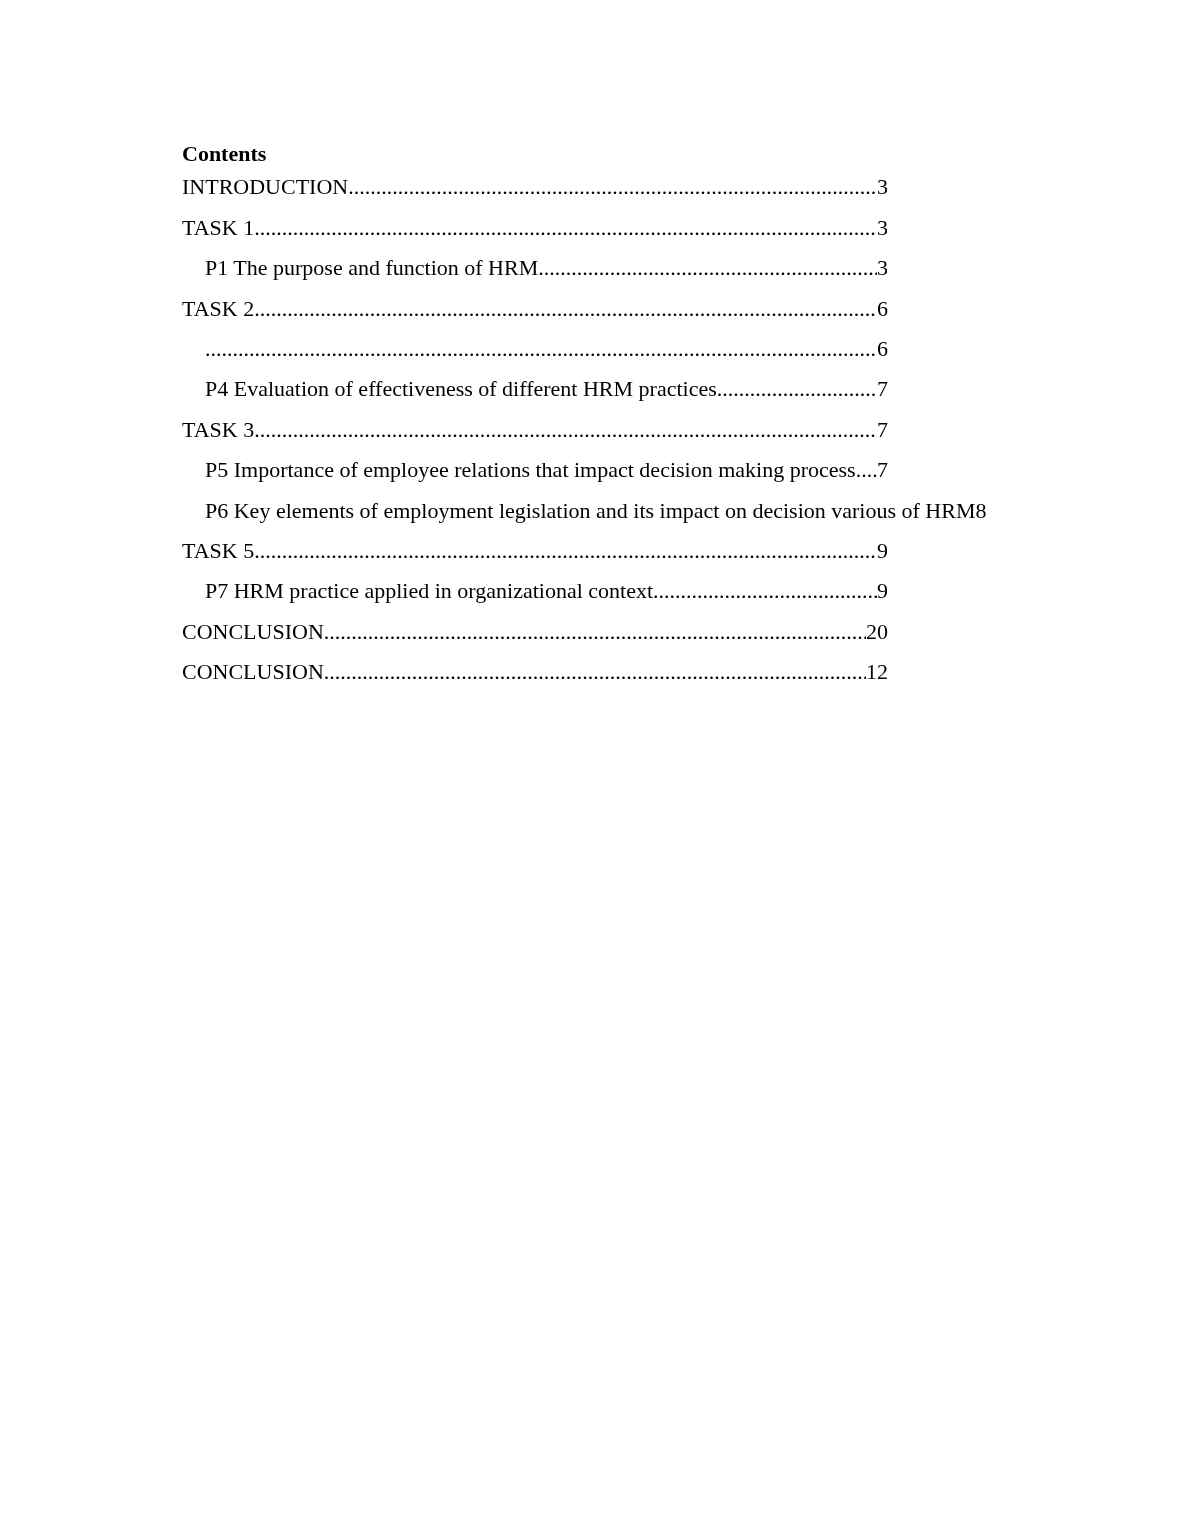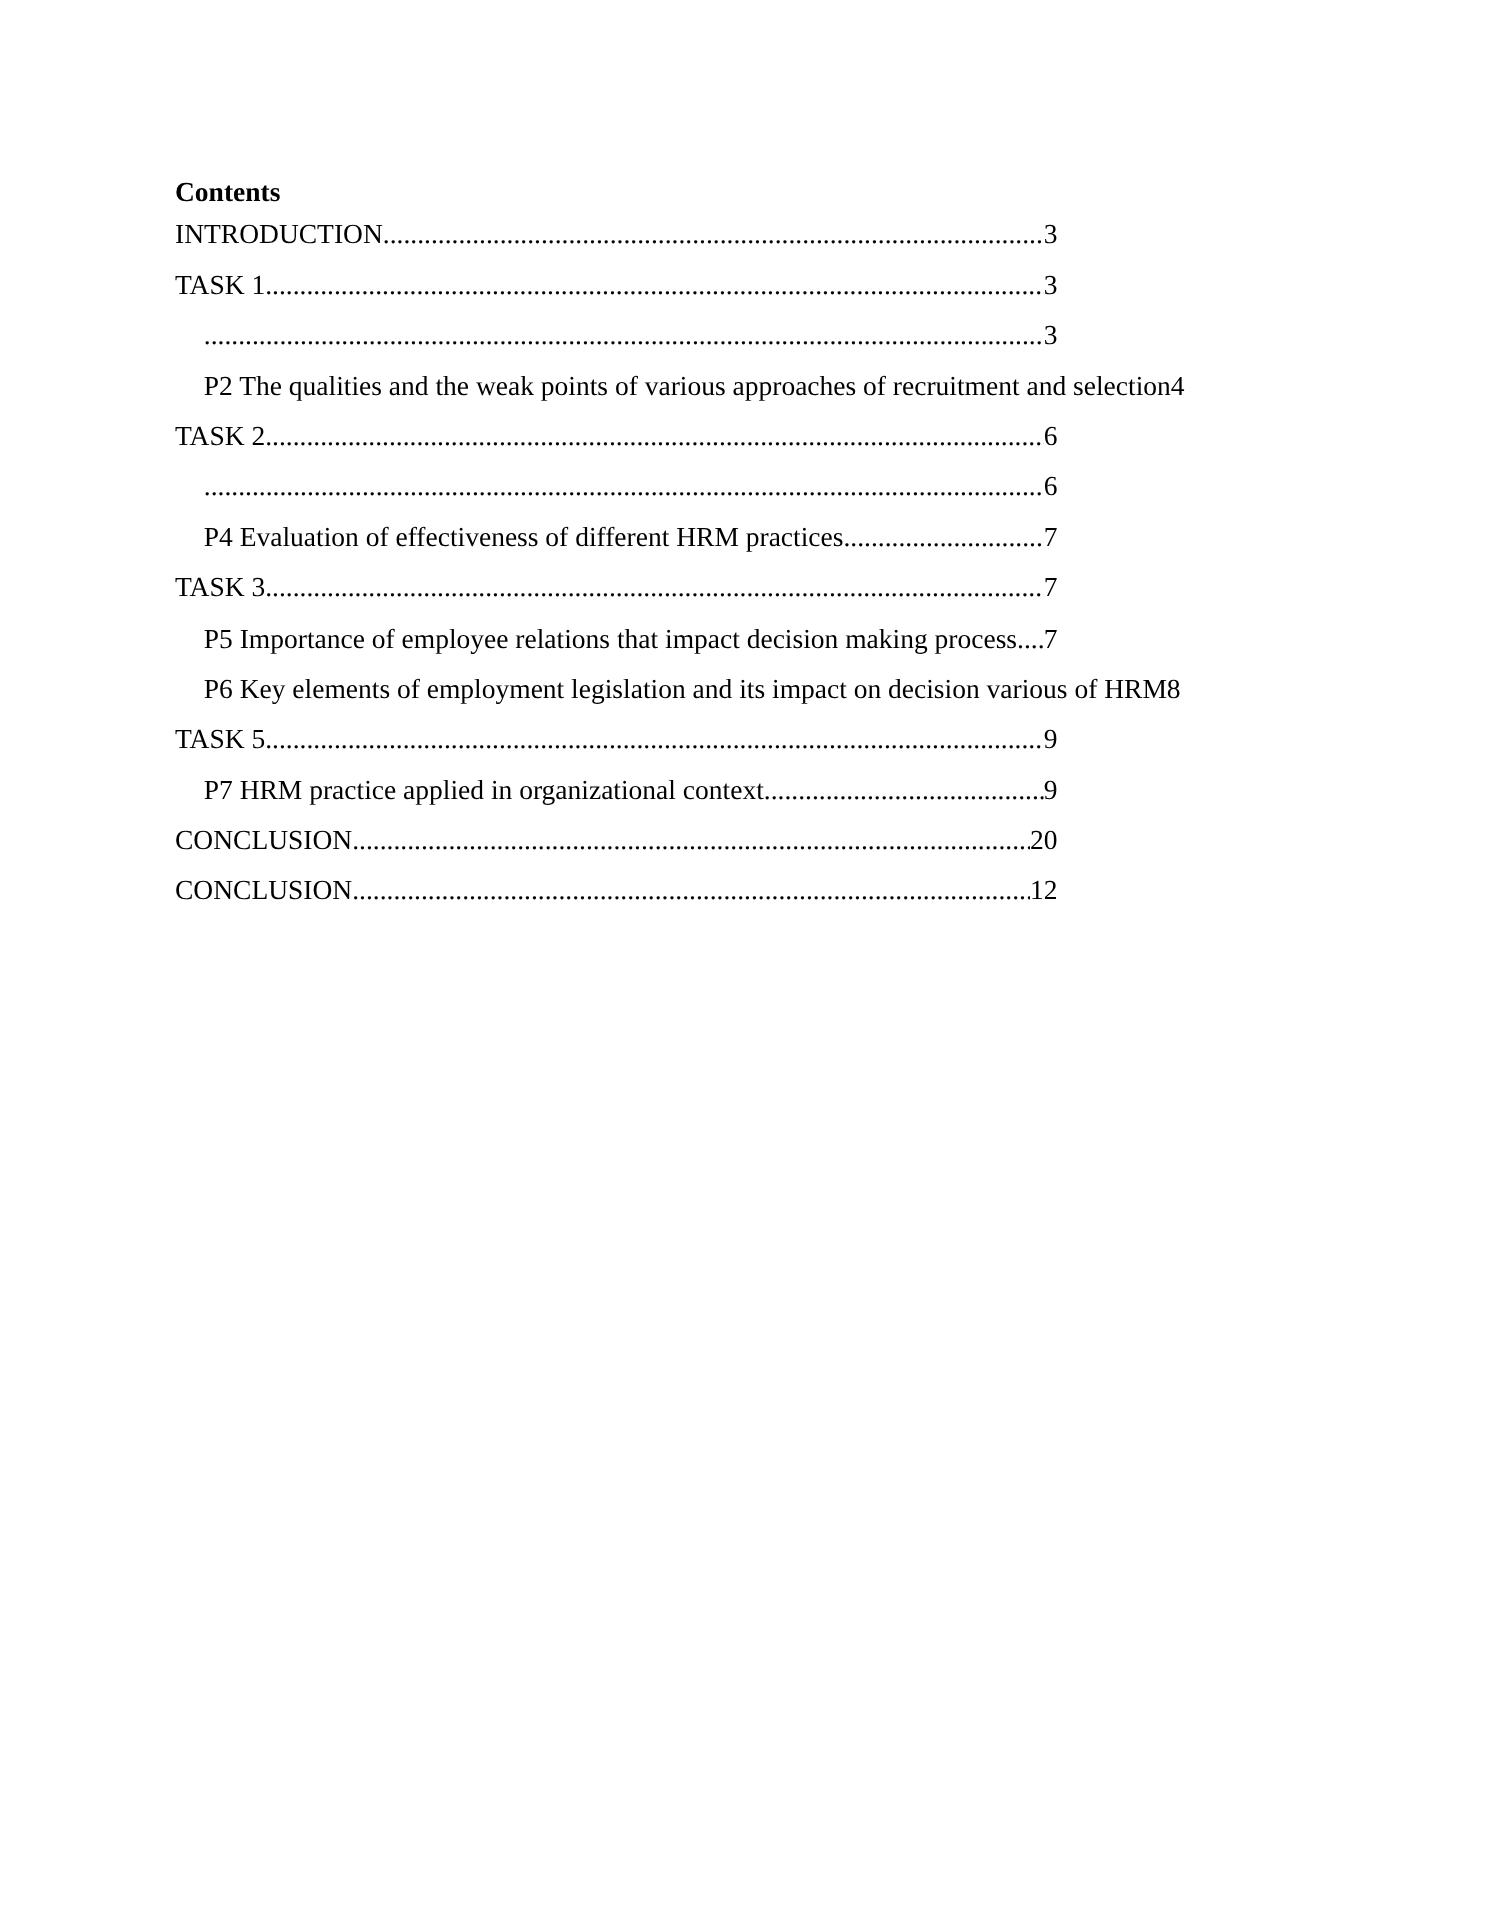--- a/index.html
+++ b/index.html
@@ -13,20 +13,21 @@
     font-family: "Liberation Serif", "DejaVu Serif", serif;
     color: #000000;
     overflow: hidden;
   }
   .page {
     box-sizing: border-box;
     width: 948px;
     height: 1540px;
     padding: 141px 102px 0 140px;
     background: #ffffff;
+    margin-left: 42px;
   }
   .toc-heading {
     font-size: 22px;
     font-weight: bold;
     line-height: 1.2;
     margin: 0 0 7px 0;
   }
   .toc-list {
     width: 100%;
   }
@@ -70,27 +71,23 @@
     <span class="toc-label">INTRODUCTION</span>
     <span class="toc-dots"></span>
     <span class="toc-page">3</span>
   </div>
       <div class="toc-row">
     <span class="toc-label">TASK 1</span>
     <span class="toc-dots"></span>
     <span class="toc-page">3</span>
   </div>
       <div class="toc-row level-1">
+    <span class="toc-label">P1 The purpose and function of HRM</span>
     <span class="toc-dots"></span>
     <span class="toc-page">3</span>
-  </div>
-      <div class="toc-row level-1">
-    <span class="toc-label">P2 The qualities and the weak points of various approaches of recruitment and selection</span>
-    <span class="toc-dots"></span>
-    <span class="toc-page">4</span>
   </div>
       <div class="toc-row">
     <span class="toc-label">TASK 2</span>
     <span class="toc-dots"></span>
     <span class="toc-page">6</span>
   </div>
       <div class="toc-row level-1">
     <span class="toc-dots"></span>
     <span class="toc-page">6</span>
   </div>

